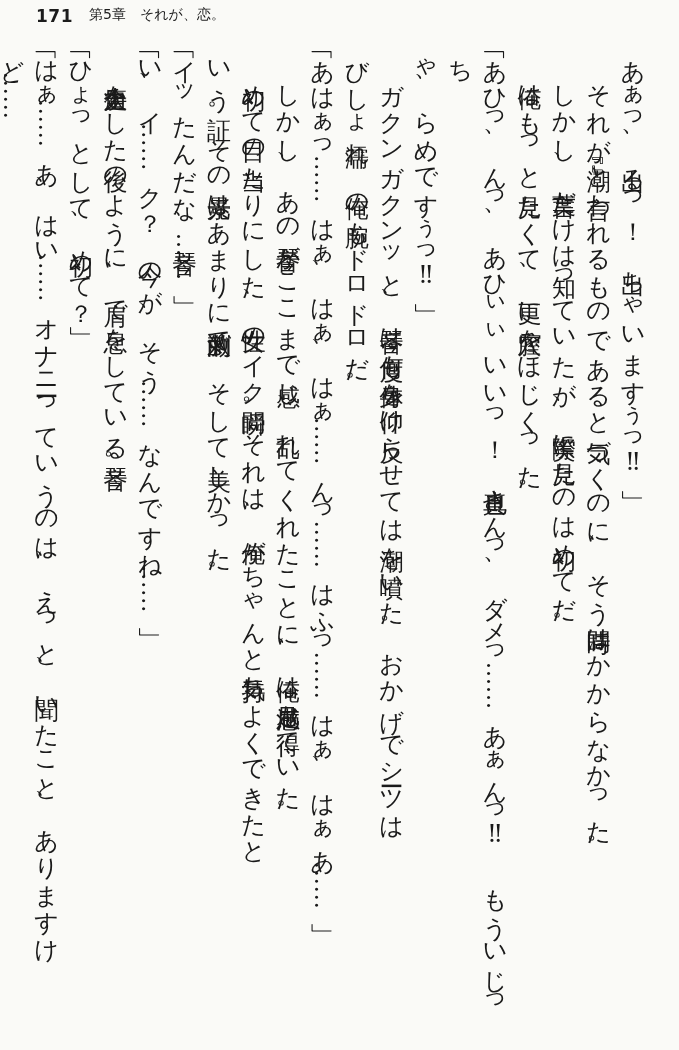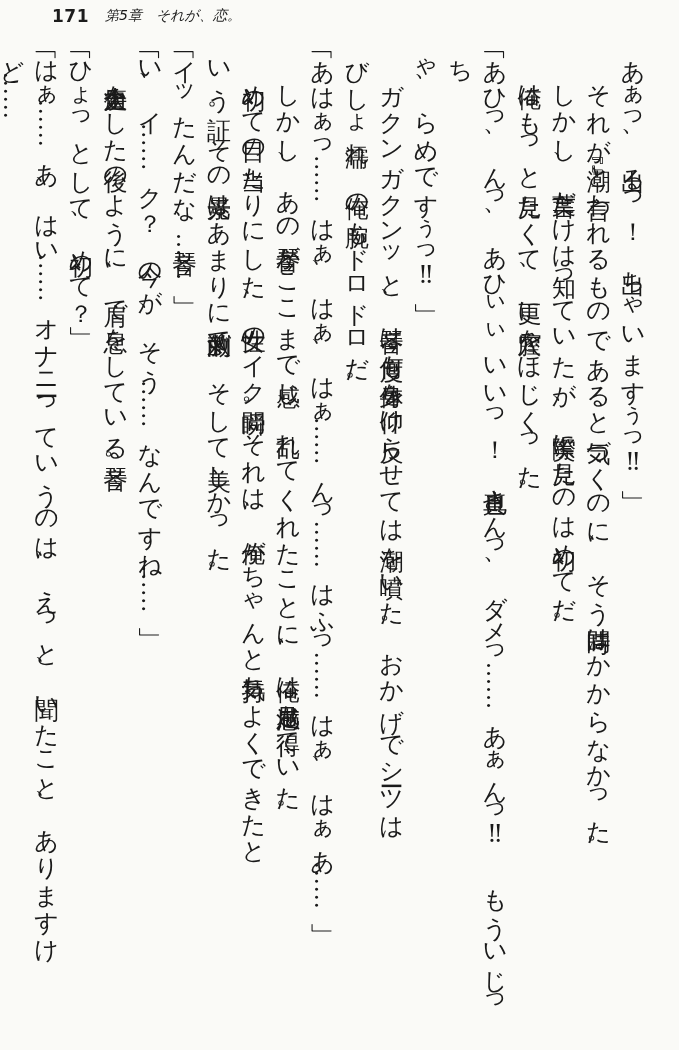--- a/index.html
+++ b/index.html
@@ -17,35 +17,34 @@
     position: relative;
     width: 679px;
     height: 1050px;
     background: #fafaf7;
     color: #1c1c1c;
   }
   
   .running-head {
     position: absolute;
     top: 6px;
-    left: 52px;
+    left: 36px;
     display: flex;
-    align-items: center;
+    align-items: flex-start;
     white-space: nowrap;
     font-family: "DejaVu Sans", "Liberation Sans", sans-serif;
   }
   .page-number {
     font-size: 17px;
     font-weight: bold;
     letter-spacing: 0.5px;
   }
   .chapter-title {
     font-size: 14px;
     margin-left: 16px;
-    font-style: italic;
   }
   
   .body-text {
     position: absolute;
     top: 44px;
     right: 29px;
     height: 978px;
     writing-mode: vertical-rl;
     -webkit-writing-mode: vertical-rl;
     font-size: 24px;

